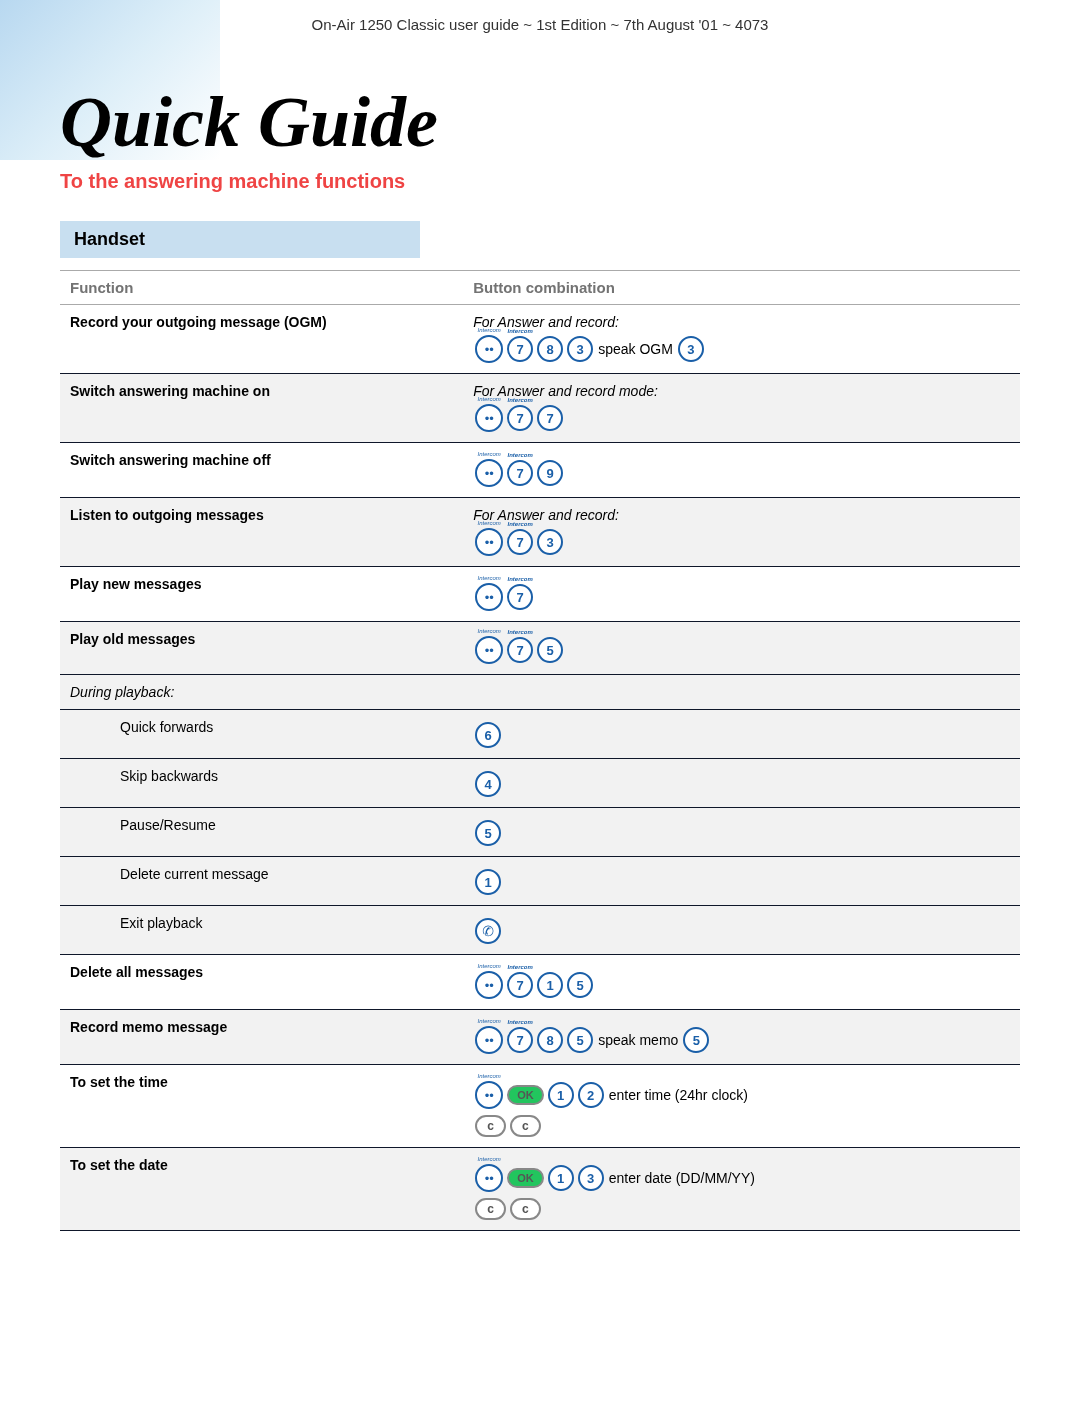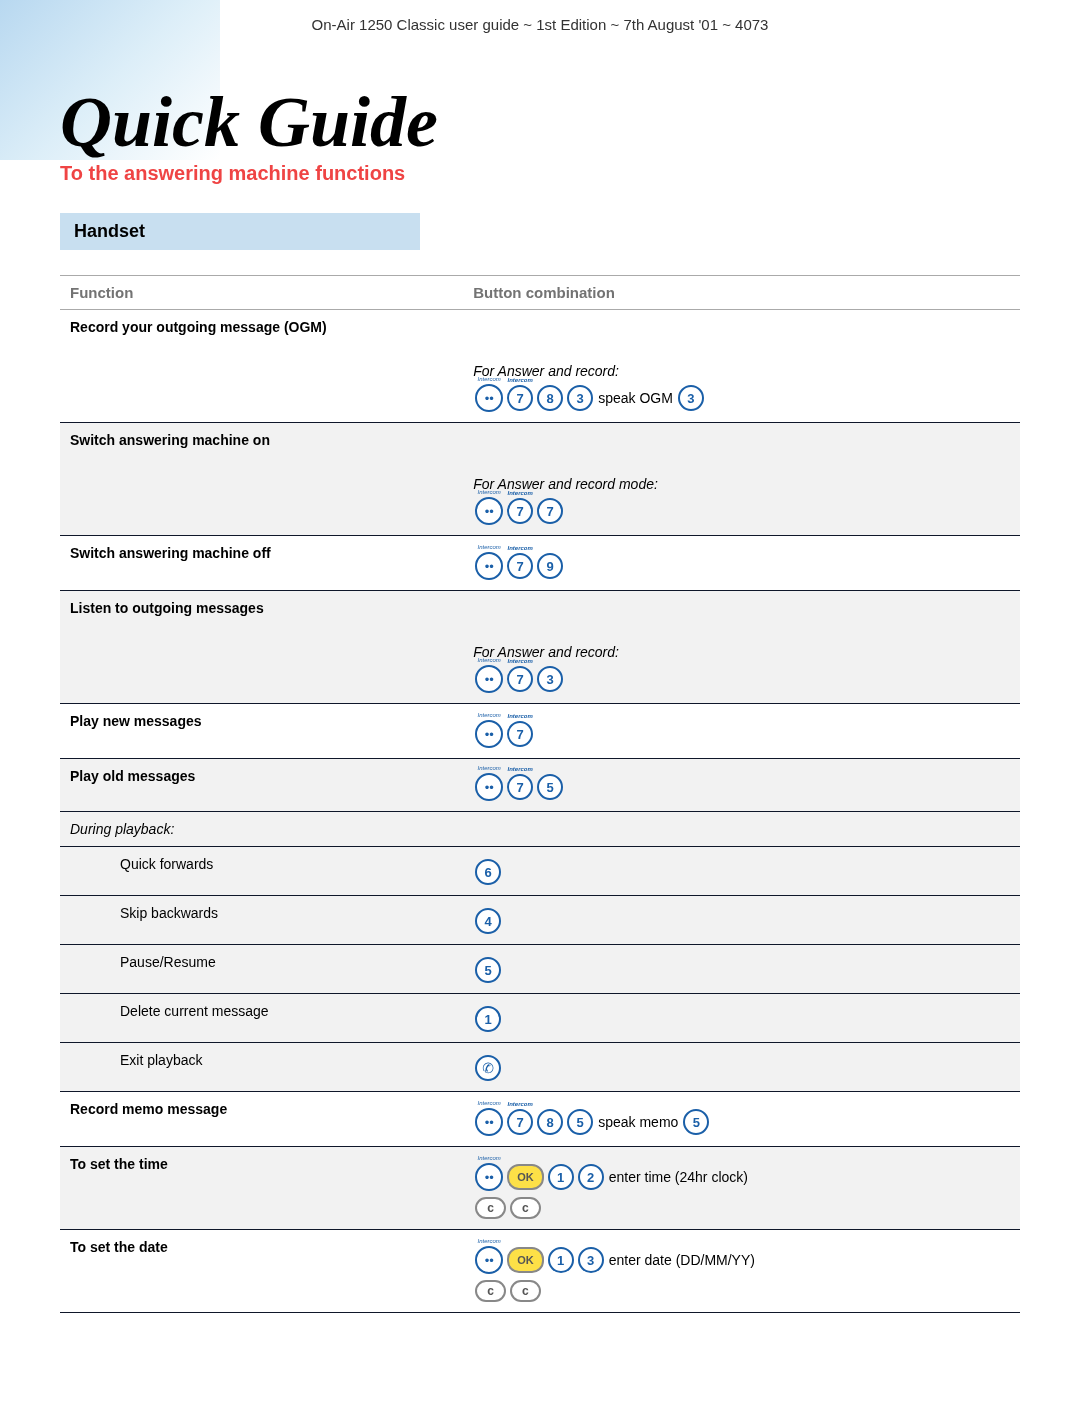--- a/index.html
+++ b/index.html
@@ -37,37 +37,38 @@
       padding: 0 60px;
     }
 
     .quick-guide-title {
       font-size: 72px;
       font-weight: 900;
       font-style: italic;
       color: #000;
       line-height: 1.1;
       margin-top: 40px;
+      margin-bottom: 8px;
       font-family: Georgia, 'Times New Roman', serif;
     }
 
     .subtitle {
       font-size: 20px;
       font-weight: bold;
       color: #ef4444;
       margin-bottom: 28px;
     }
 
     .section-header {
       background-color: #c8dff0;
       padding: 8px 14px;
       font-size: 18px;
       font-weight: bold;
       color: #000;
-      margin-bottom: 13px;
+      margin-bottom: 0;
       display: inline-block;
       width: 360px;
     }
 
     .main-table {
       width: 100%;
       border-collapse: collapse;
       margin-top: 12px;
     }
 
@@ -102,21 +103,20 @@
     }
 
     .func-sub {
       font-weight: normal;
       padding-left: 30px;
     }
 
     .italic-label {
       font-style: italic;
       font-weight: normal;
-      margin-top: 44px;
     }
 
     
     .key-btn {
       display: inline-flex;
       align-items: center;
       justify-content: center;
       border: 2px solid #1a5fa8;
       border-radius: 50%;
       width: 26px;
@@ -200,28 +200,28 @@
       vertical-align: middle;
       background: white;
     }
 
     .key-ok {
       display: inline-flex;
       align-items: center;
       justify-content: center;
       border: 2px solid #888;
       border-radius: 12px;
-      height: 26px;
+      height: 20px;
       padding: 0 8px;
       font-size: 11px;
       font-weight: bold;
       color: #555;
       margin: 1px 2px;
       vertical-align: middle;
-      background: #fde047;
+      background: #22c55e;
     }
 
     .btn-row {
       display: flex;
       align-items: center;
       flex-wrap: wrap;
       margin-top: 2px;
     }
 
     .plain-text {
@@ -378,20 +378,31 @@
 
       <tr style="background:#f2f2f2;">
         <td class="func-sub" style="font-weight:normal; padding-left:60px;">Exit playback</td>
         <td>
           <div class="btn-row">
             <span class="key-phone">✆</span>
           </div>
         </td>
       </tr>
 
+      <tr>
+        <td class="func-col">Delete all messages</td>
+        <td>
+          <div class="btn-row" style="margin-top:6px;">
+            <span class="key-dots">••</span>
+            <span class="key-btn intercom-label">7</span>
+            <span class="key-btn">1</span>
+            <span class="key-btn">5</span>
+          </div>
+        </td>
+      </tr>
 
       <tr>
         <td class="func-col">Record memo message</td>
         <td>
           <div class="btn-row" style="margin-top:6px;">
             <span class="key-dots">••</span>
             <span class="key-btn intercom-label">7</span>
             <span class="key-btn">8</span>
             <span class="key-btn">5</span>
             <span class="plain-text">speak memo</span>

